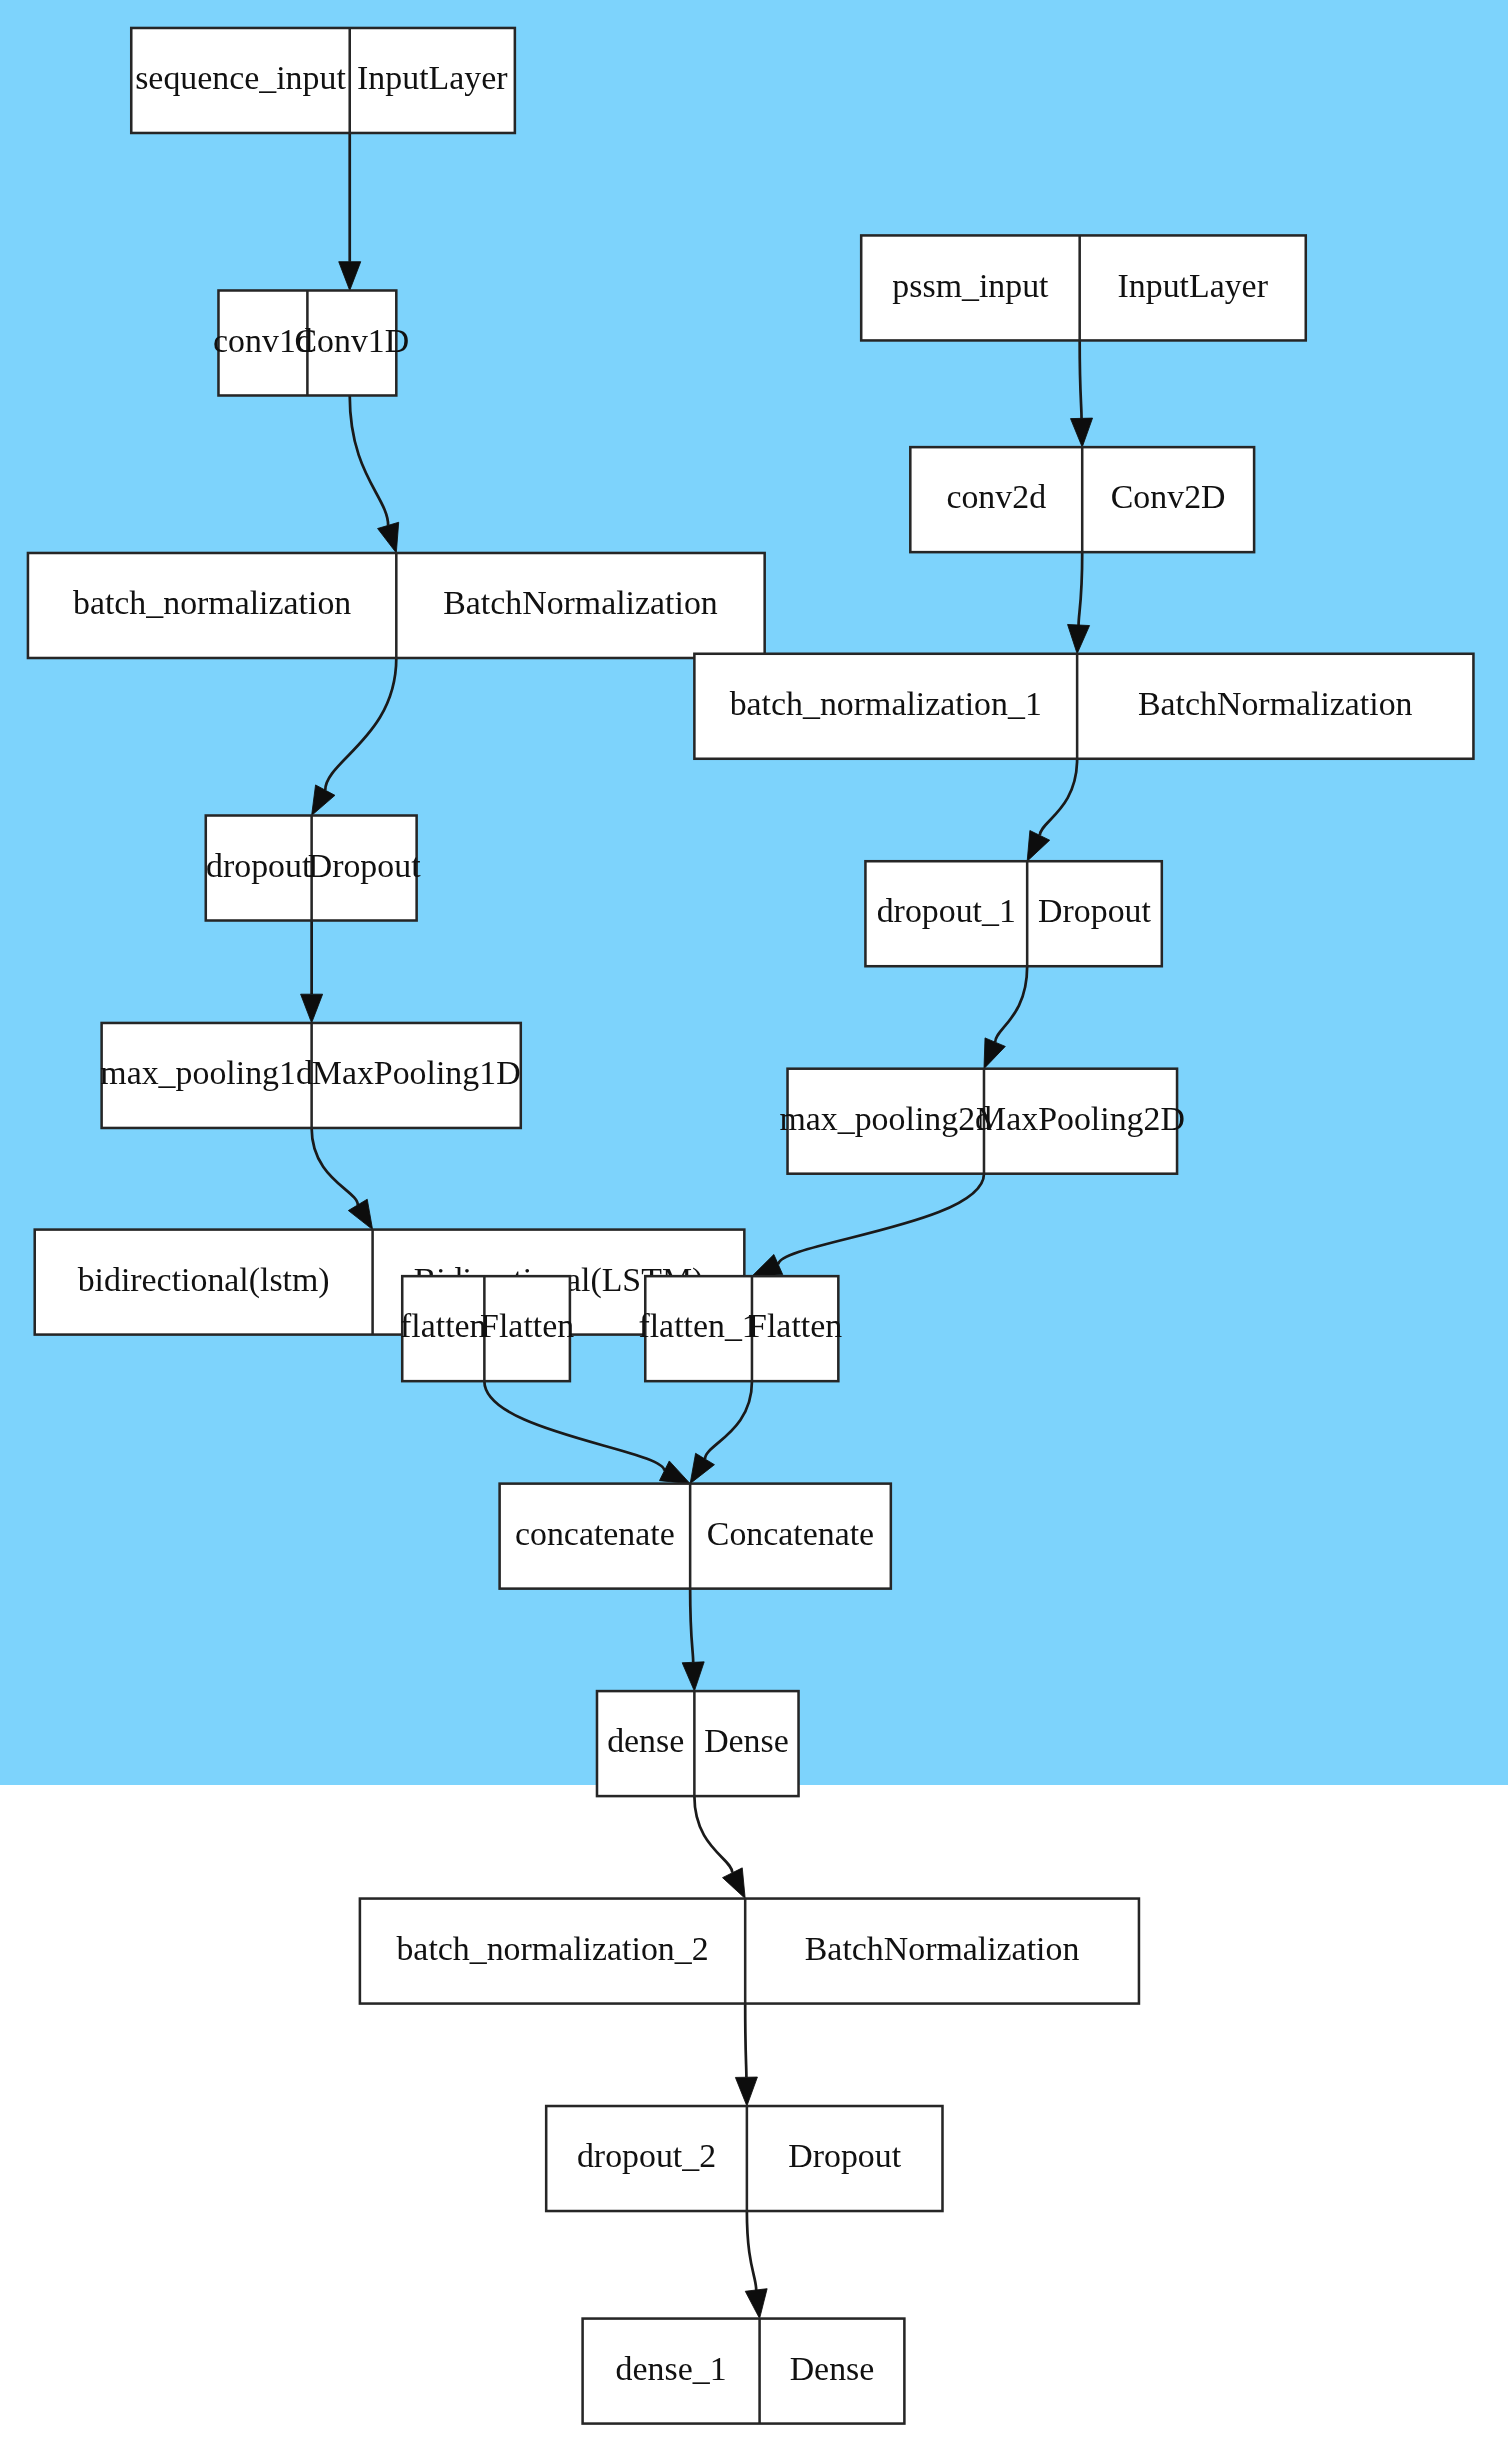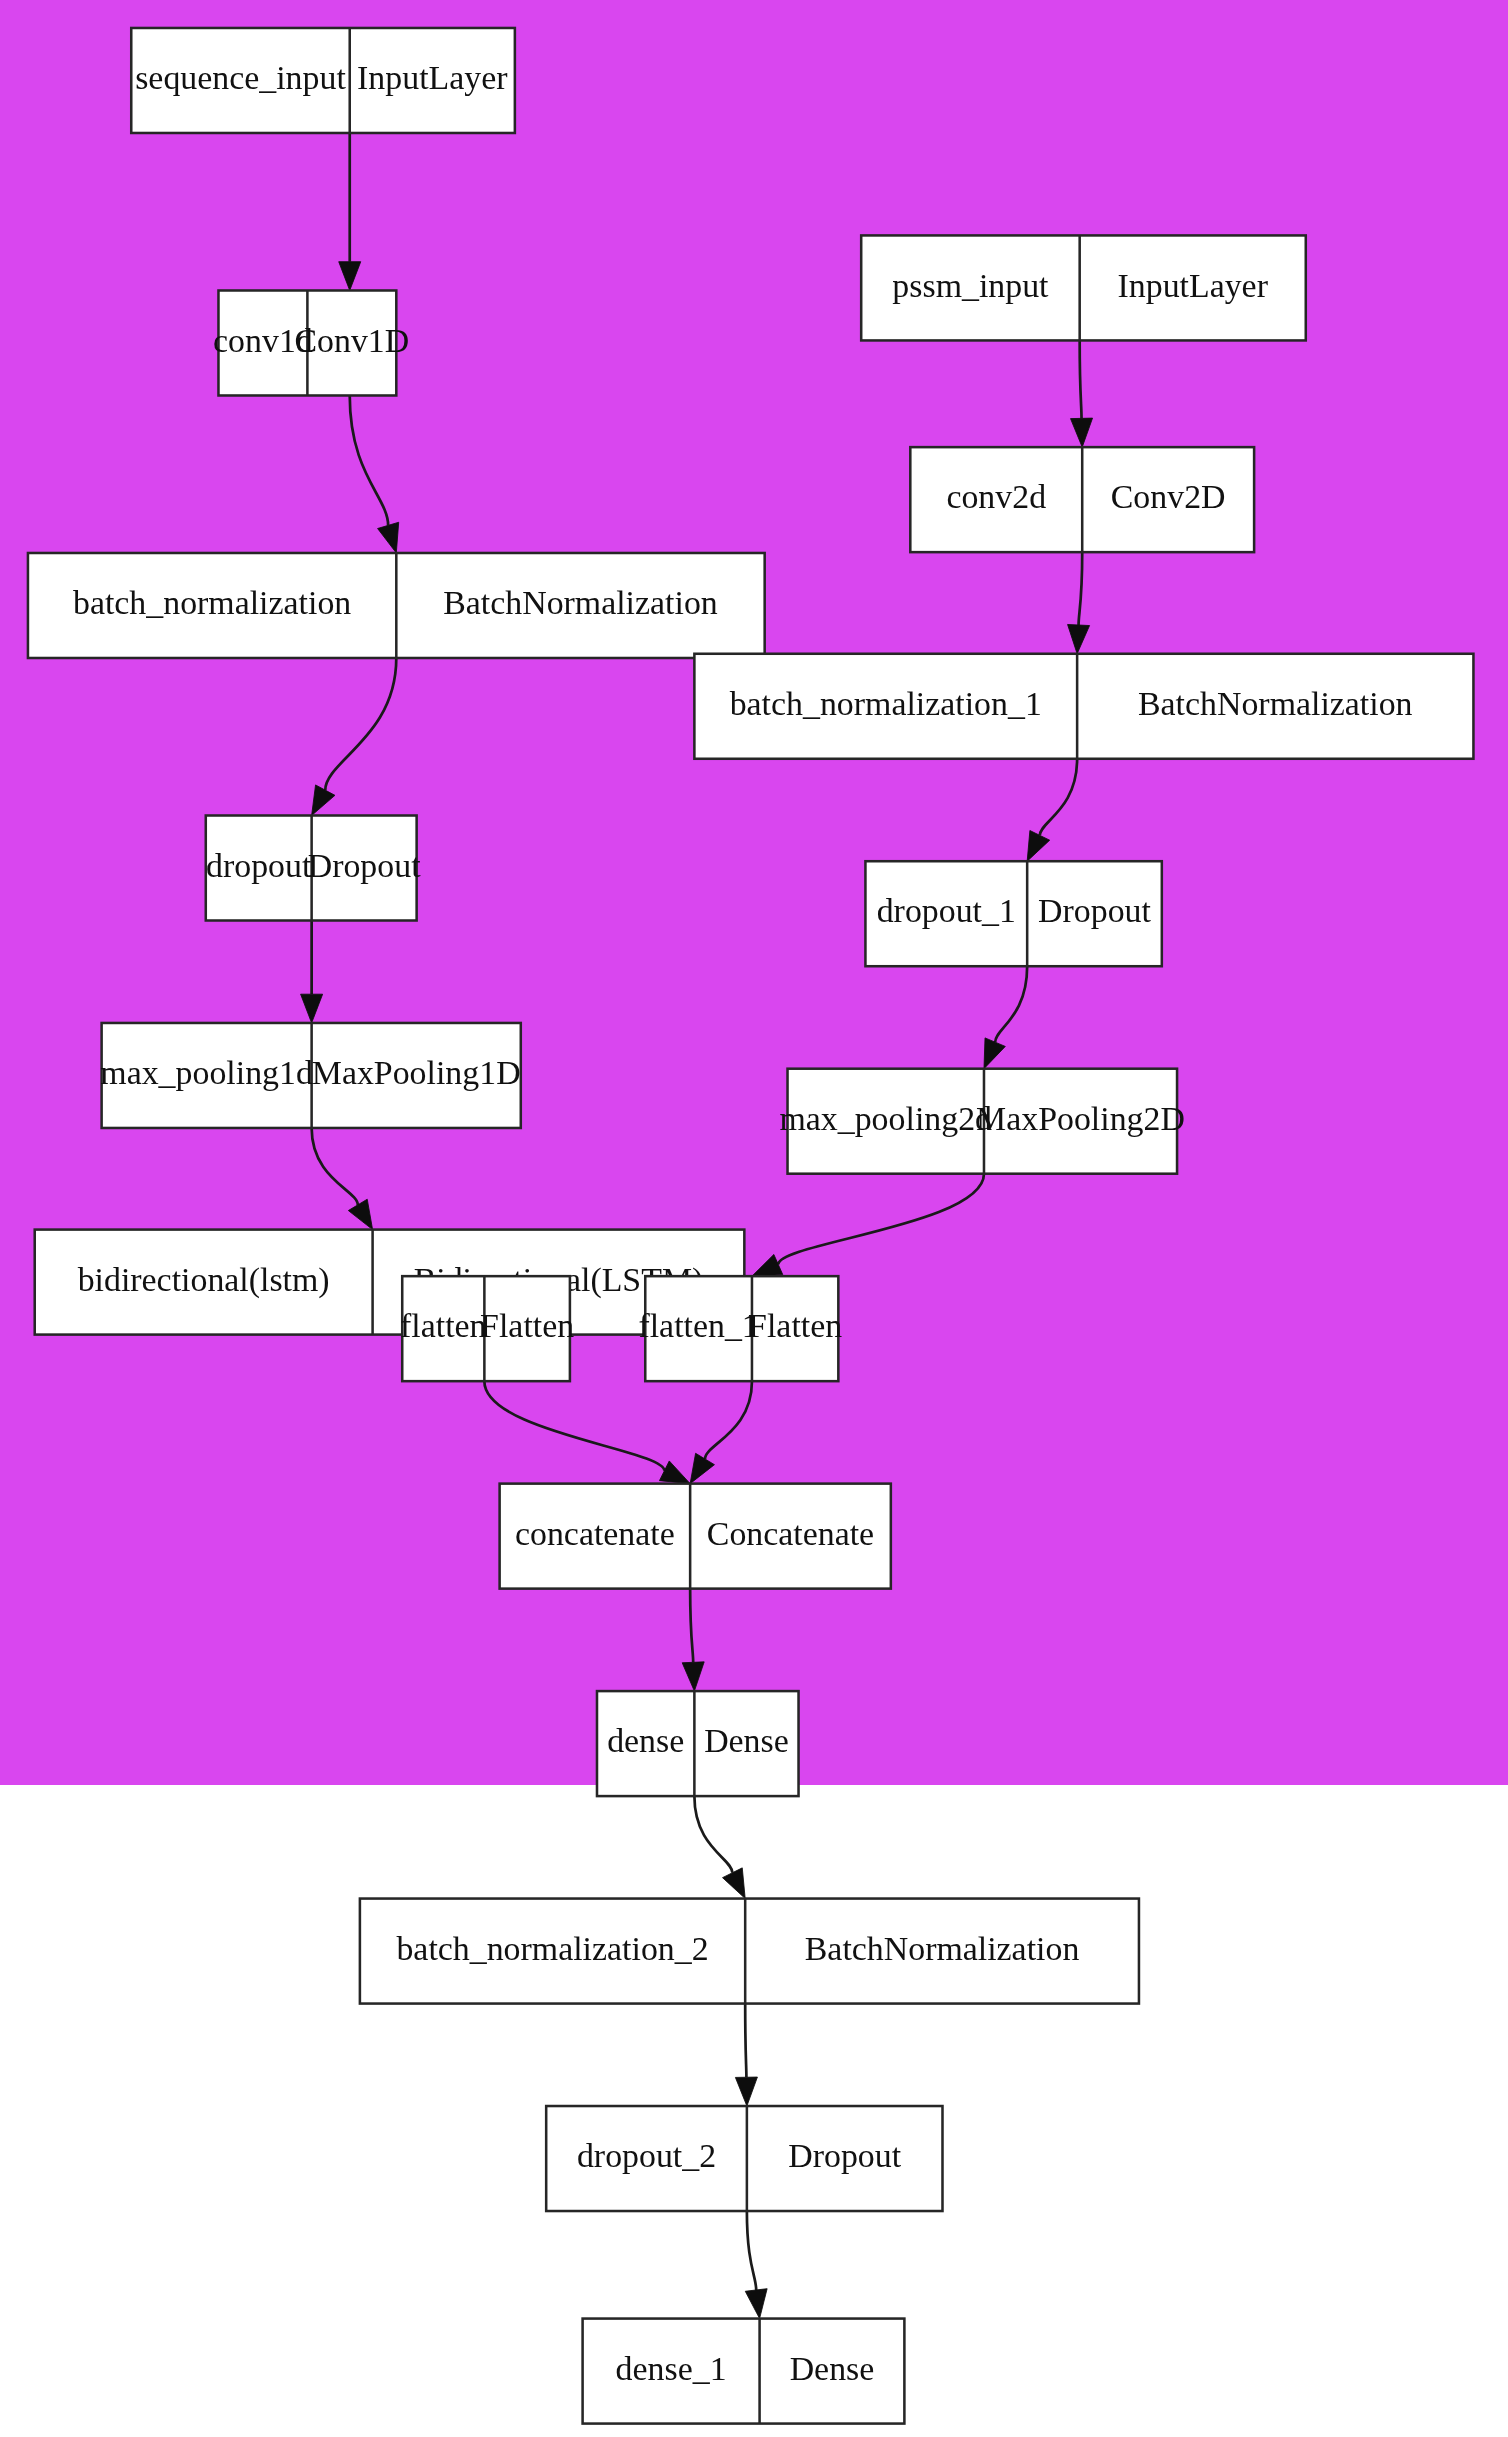--- a/index.html
+++ b/index.html
@@ -11,21 +11,21 @@
   body {
     width: 1509px;
     height: 2438px;
     font-family: "Liberation Serif", "DejaVu Serif", serif;
     overflow: hidden;
   }
   #diagram-root {
     position: relative;
     width: 1509px;
     height: 1785px;
-    background: #d946ef;
+    background: #7dd3fc;
   }
   svg.graph {
     display: block;
     width: 1509px;
     height: 2438px;
   }
   .node-box rect.outer {
     fill: #ffffff;
     stroke: #262626;
     stroke-width: 3;

